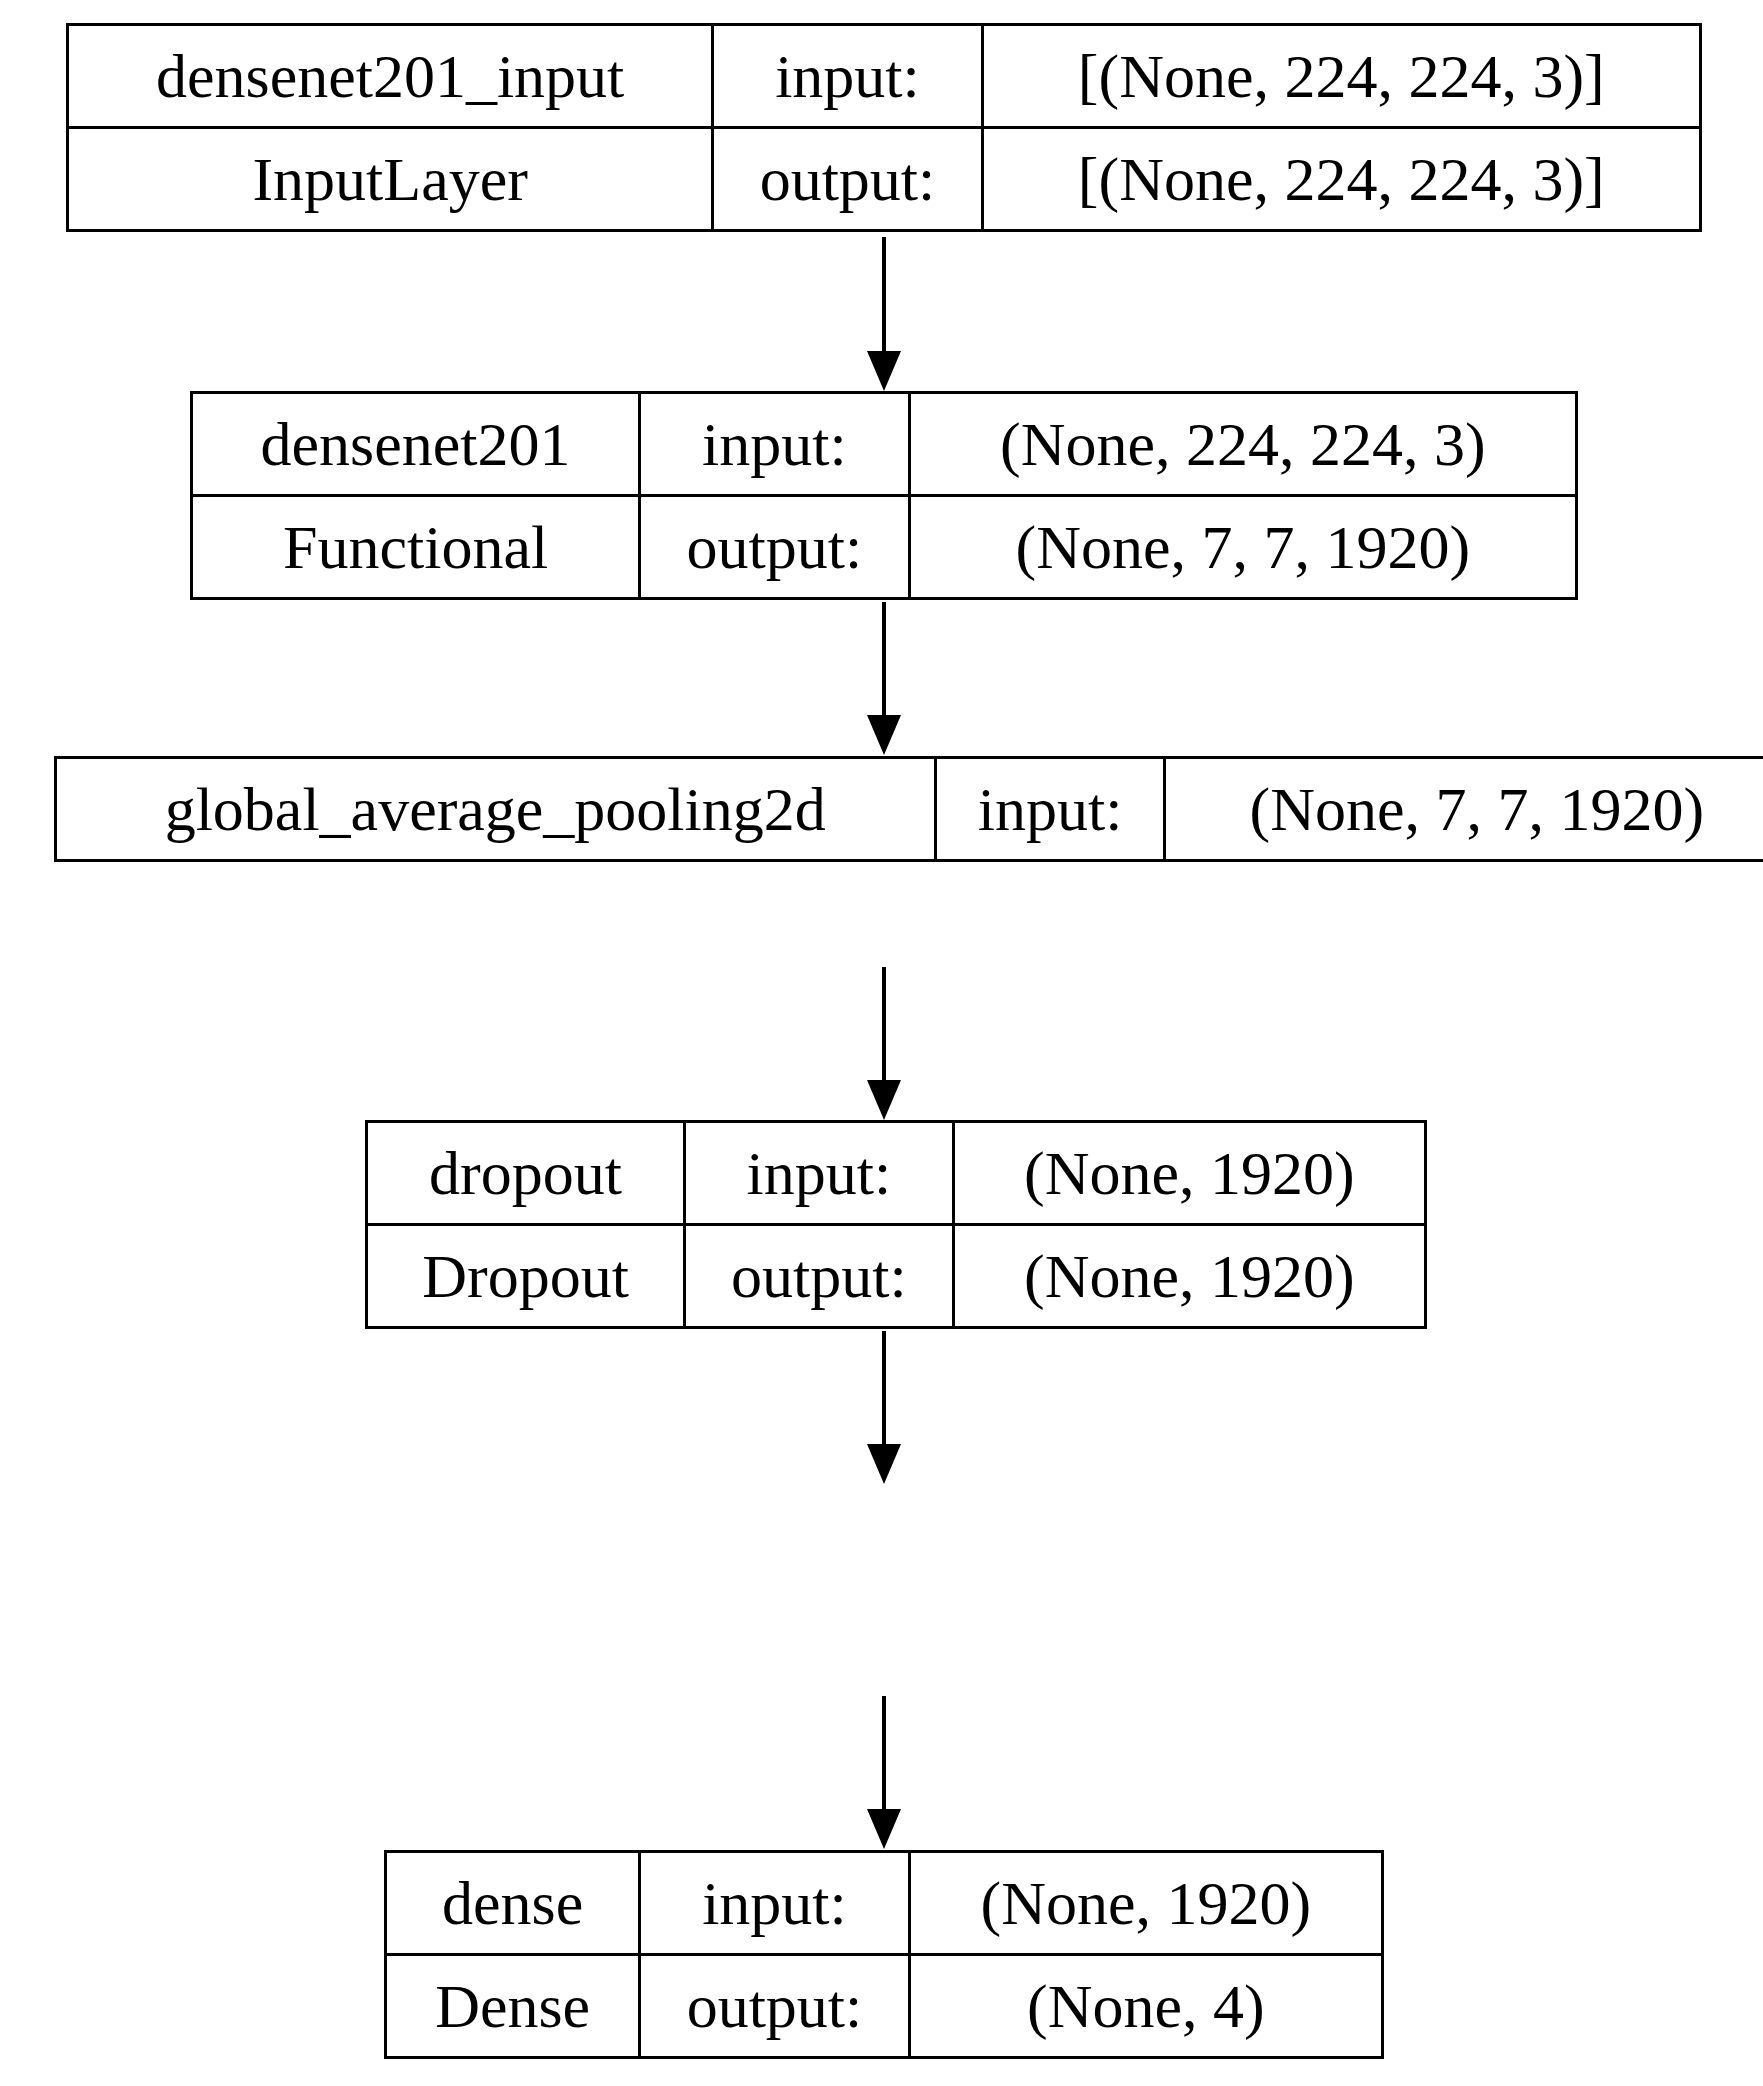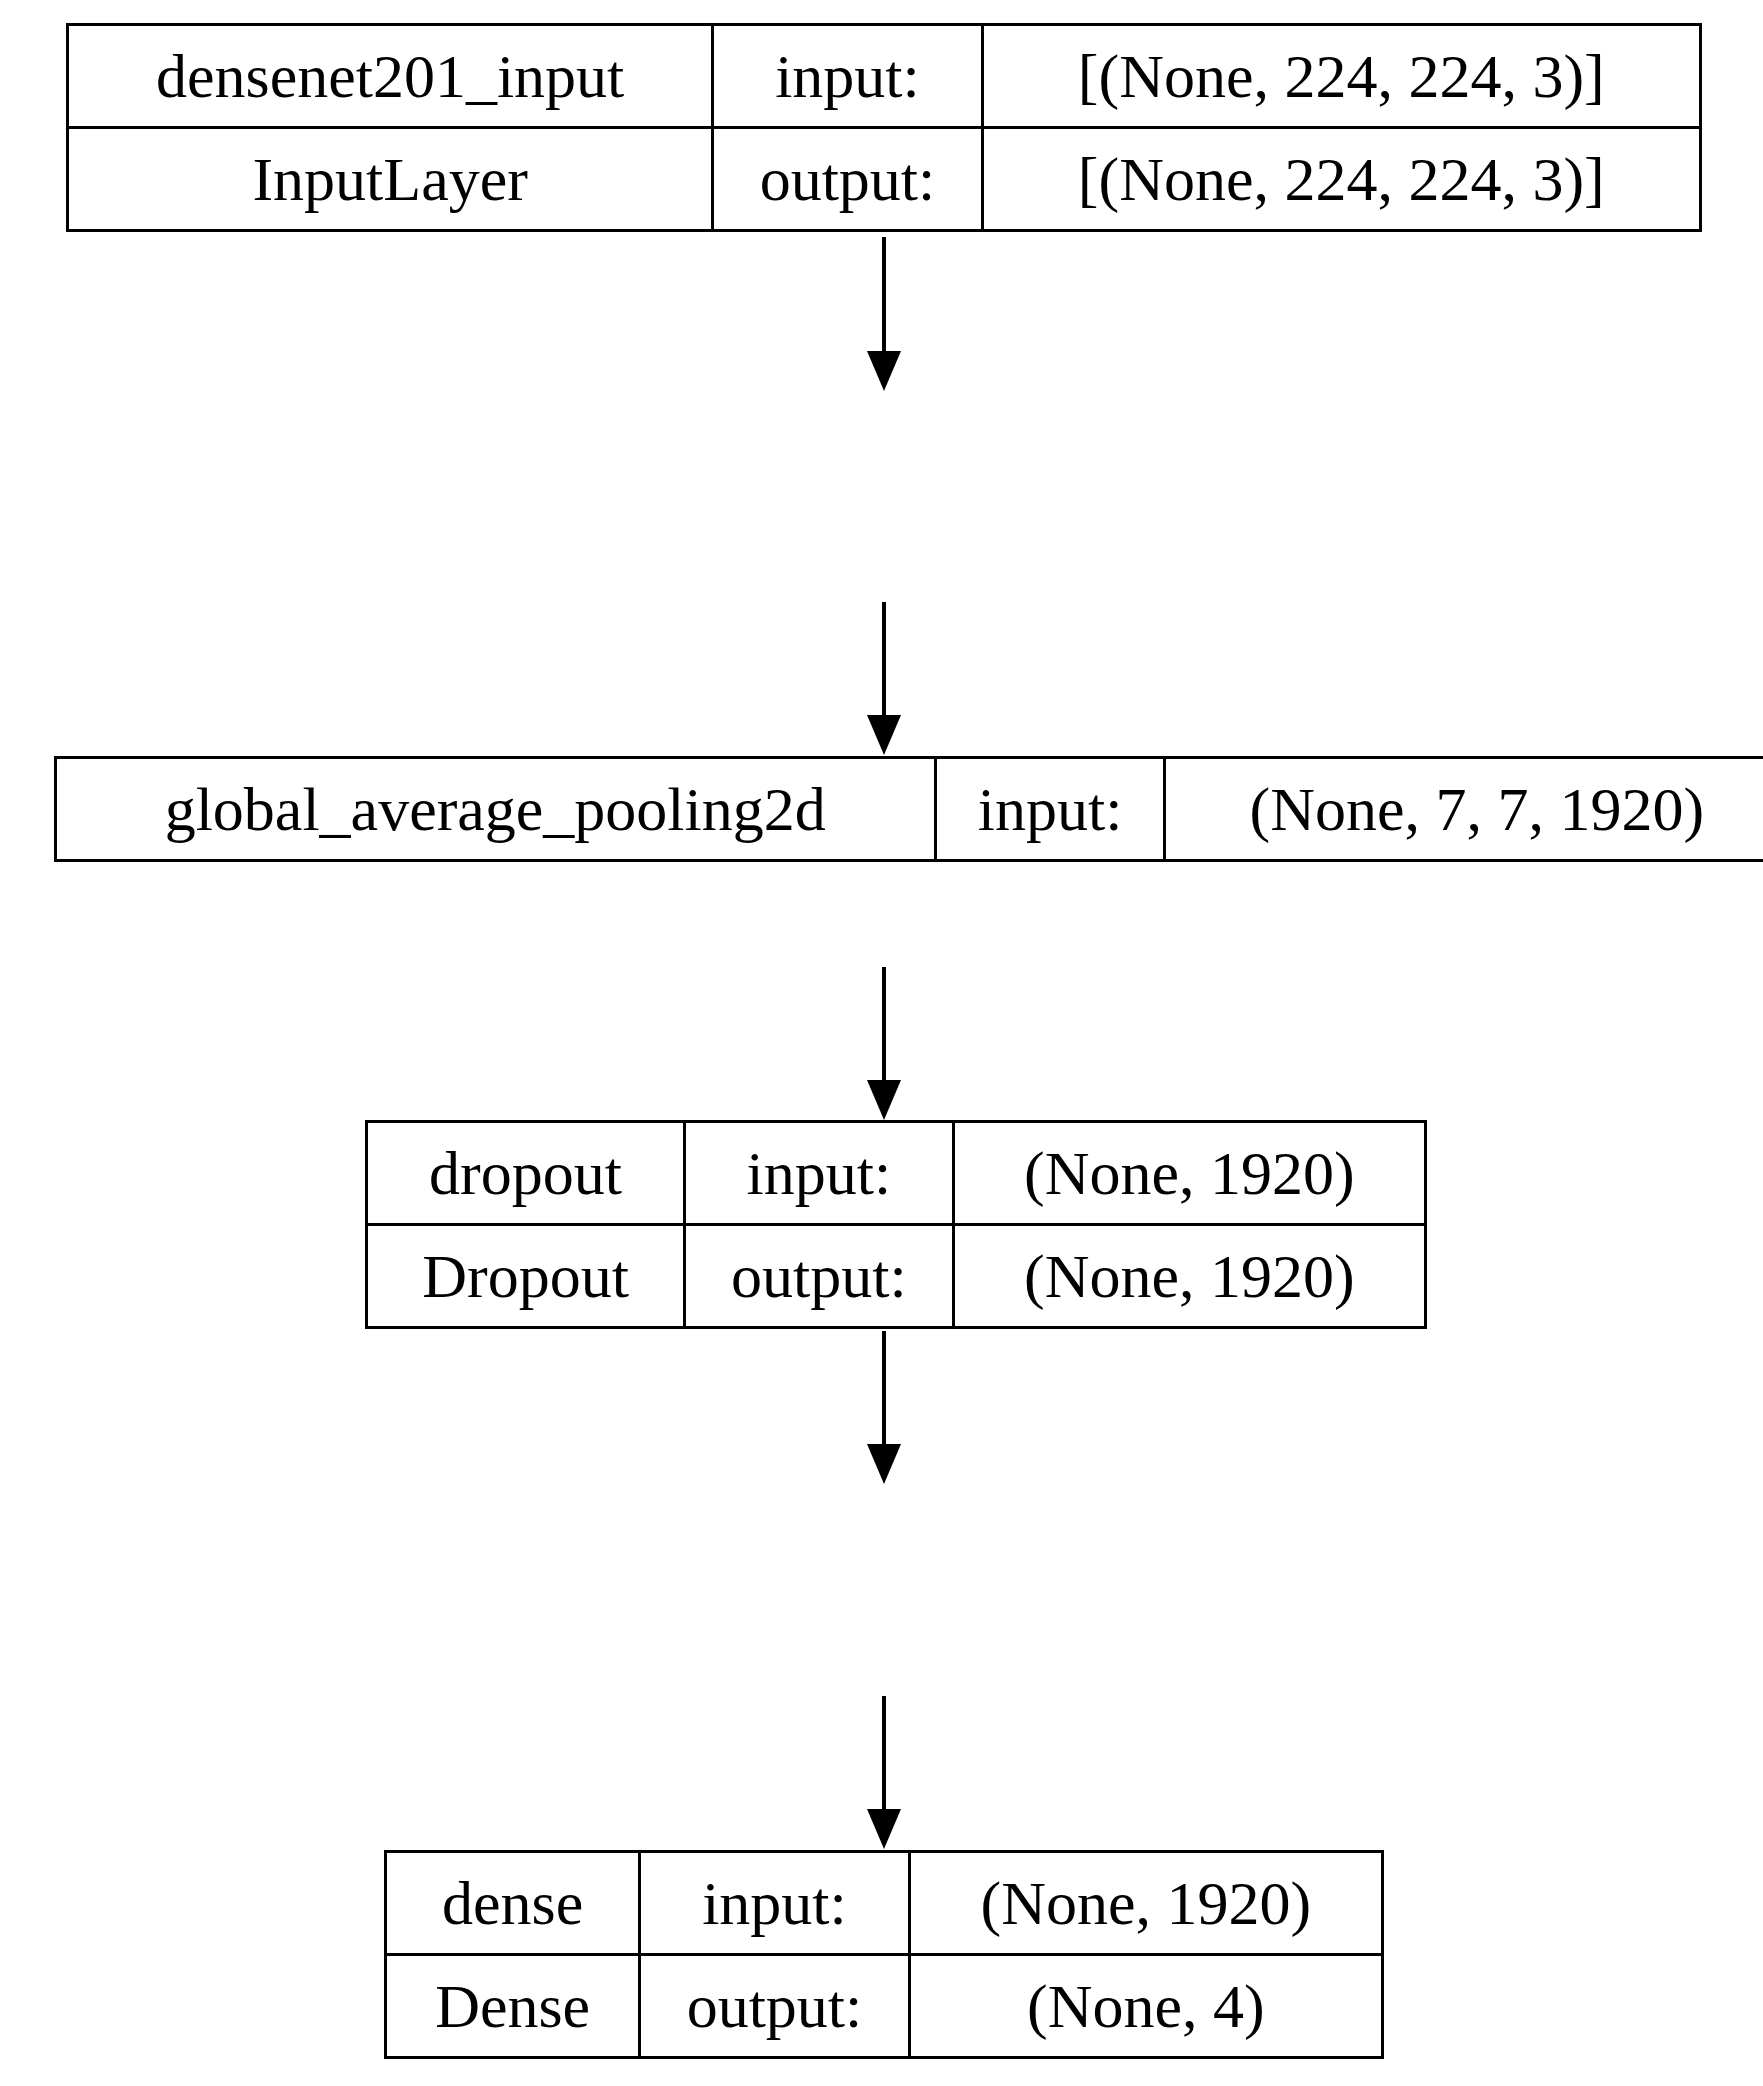--- a/index.html
+++ b/index.html
@@ -73,20 +73,36 @@
       </tr>
     </tbody>
       </table>
   </div>
 
   <div class="arrow a0">
     <div class="shaft"></div>
     <div class="head"></div>
   </div>
 
+  <div class="node n1">
+    <table>
+      <tbody>
+          <tr>
+        <td>densenet201</td>
+        <td class="io">input:</td>
+        <td>(None, 224, 224, 3)</td>
+      </tr>
+      <tr>
+        <td>Functional</td>
+        <td class="io">output:</td>
+        <td>(None, 7, 7, 1920)</td>
+      </tr>
+    </tbody>
+      </table>
+  </div>
 
   <div class="arrow a1">
     <div class="shaft"></div>
     <div class="head"></div>
   </div>
 
   <div class="node n2">
     <table>
       <tbody>
           <tr>

